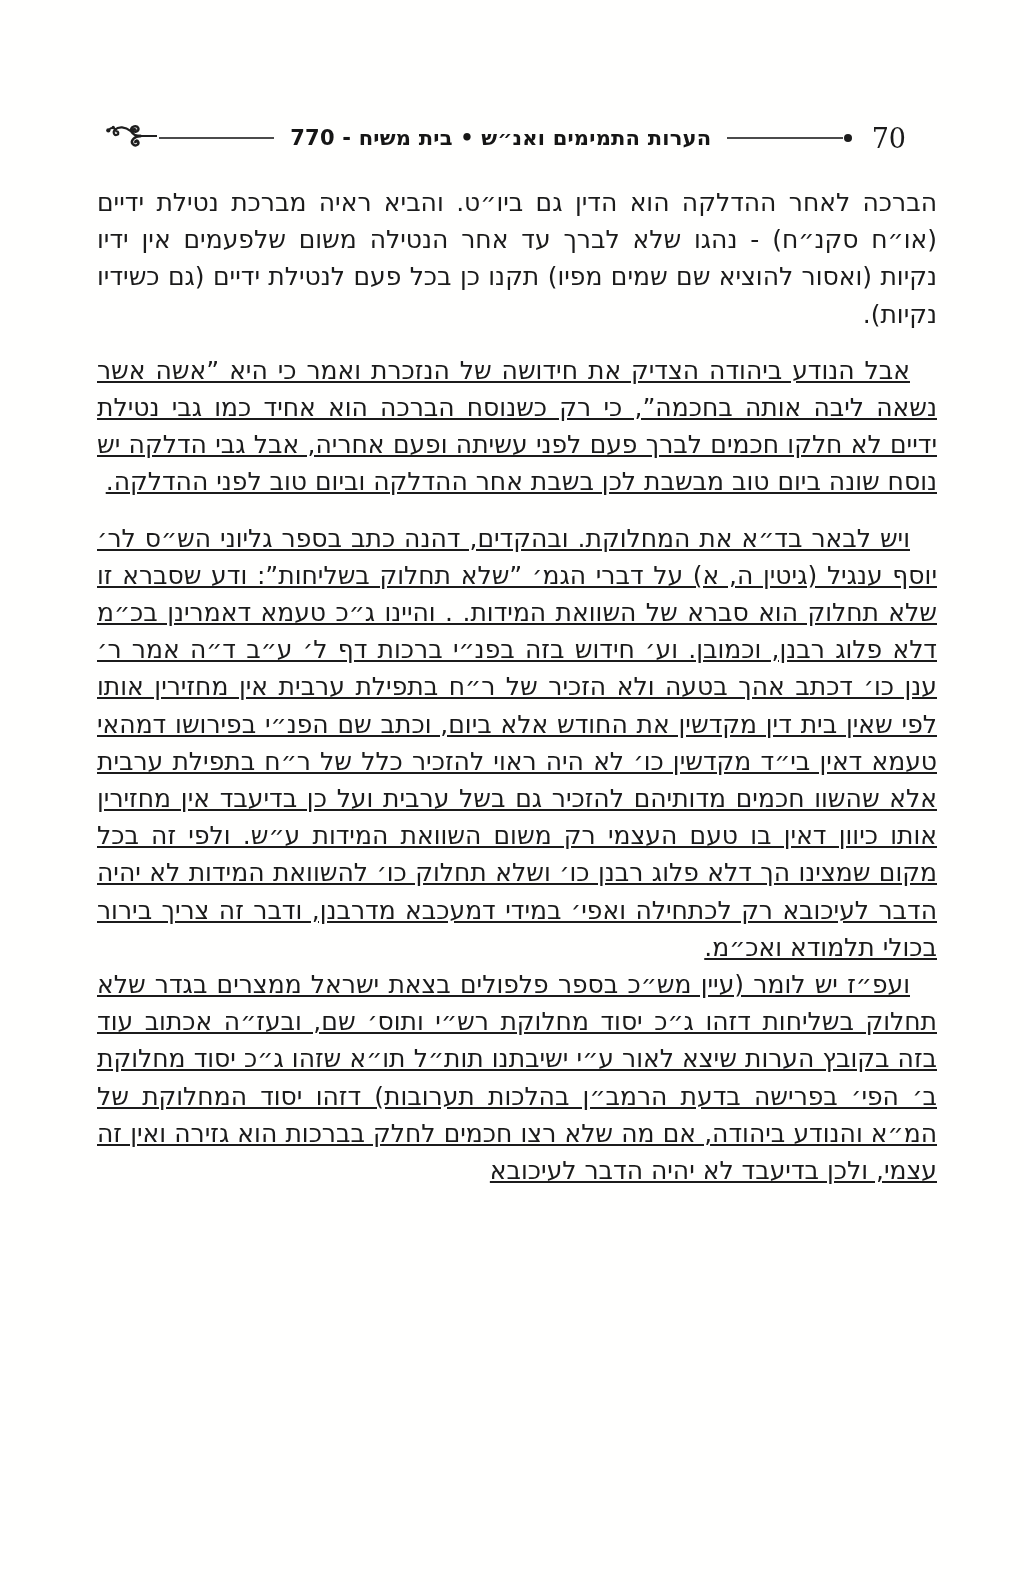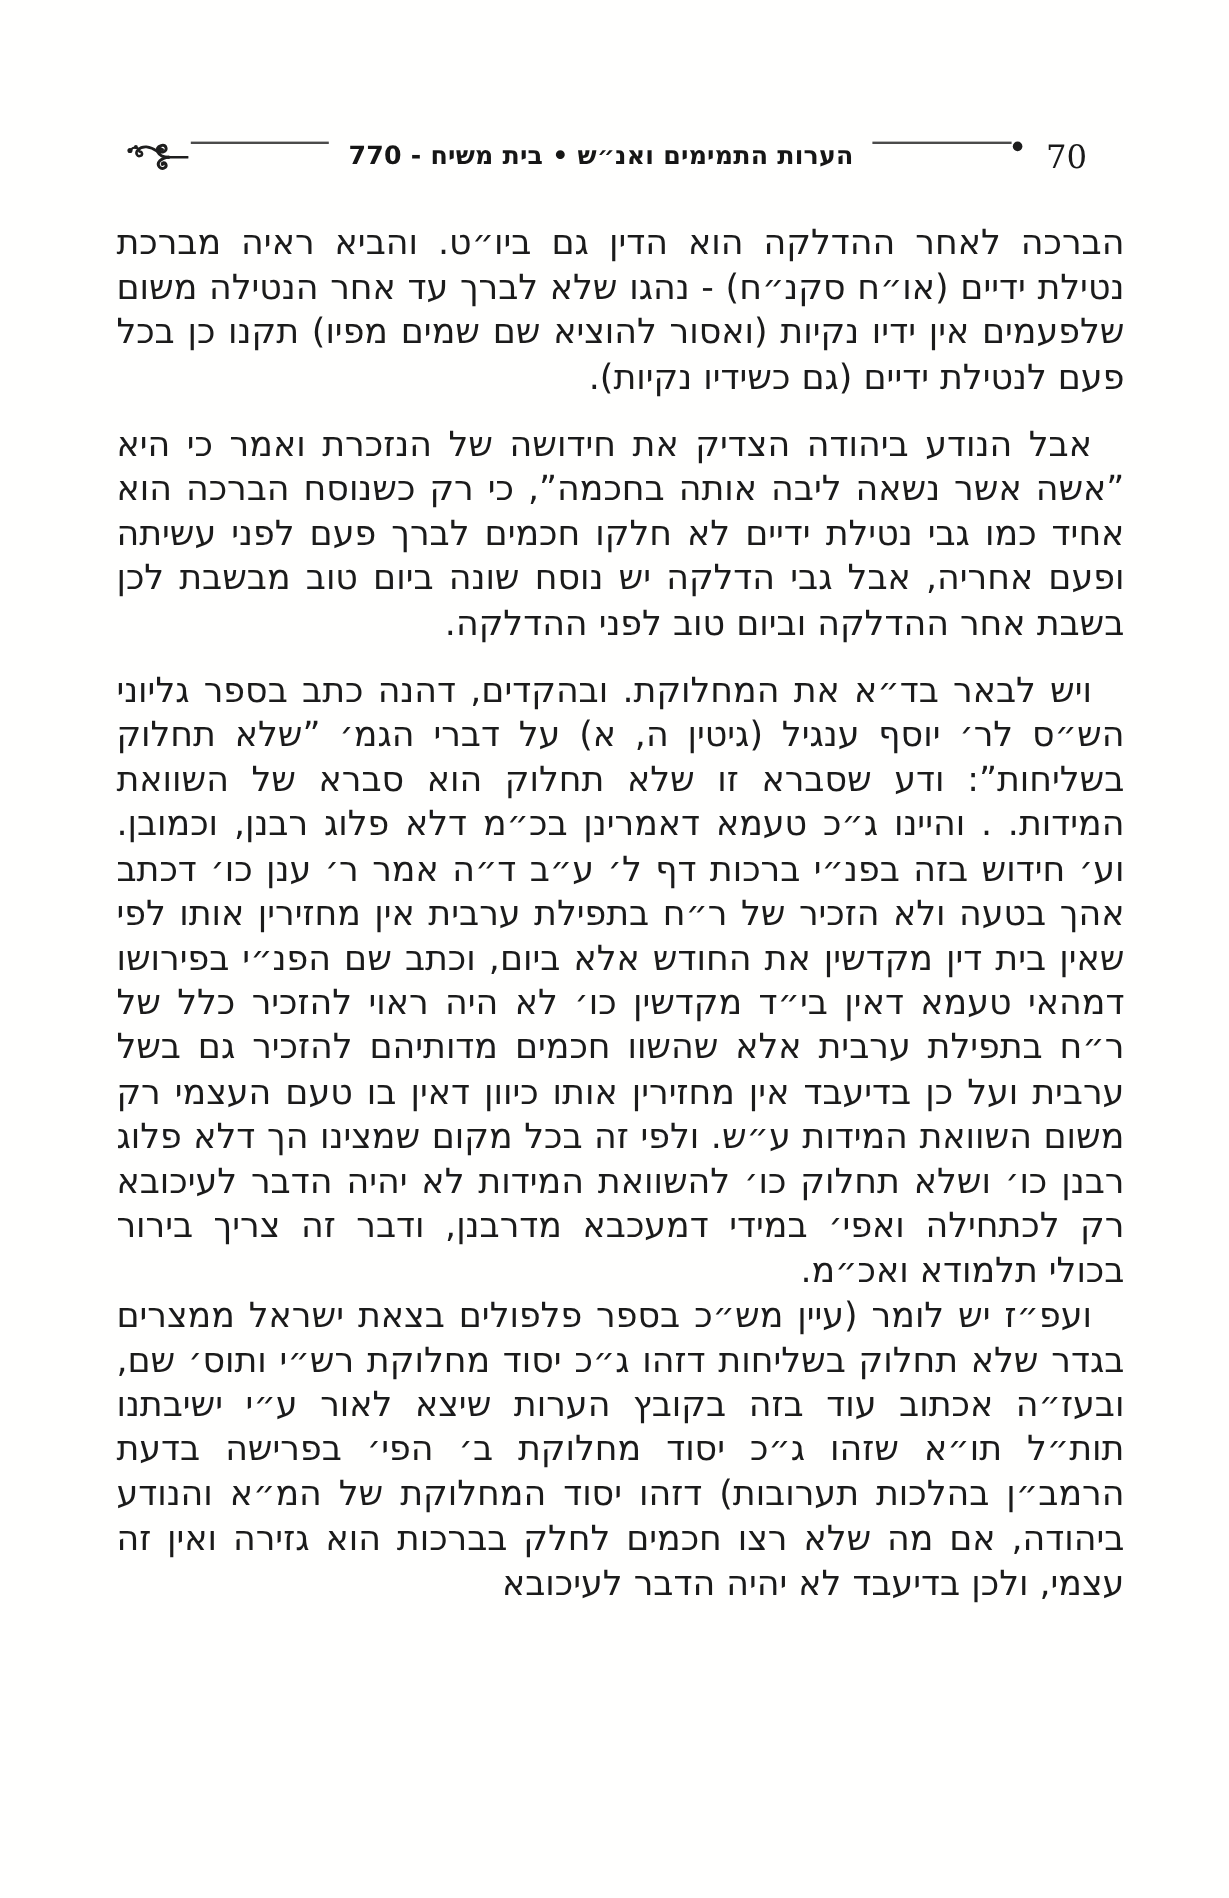--- a/index.html
+++ b/index.html
@@ -13,20 +13,21 @@
     overflow: hidden;
   }
   
   .running-head {
     position: absolute;
     top: 118px;
     left: 103px;
     right: 118px;
     height: 40px;
     display: flex;
+    align-items: center;
     direction: ltr;
   }
   .orn { flex: 0 0 auto; margin-right: 2px; }
   .rule {
     flex: 1 1 auto;
     height: 2px;
     background: #4b4b4b;
   }
   .head-title {
     flex: 0 0 auto;
@@ -56,26 +57,26 @@
     line-height: 1;
   }
   
   .text-body {
     position: absolute;
     top: 184px;
     right: 87px;
     width: 840px;
     direction: rtl;
     text-align: justify;
-    font-size: 29px;
+    font-size: 25px;
     line-height: 37.2px;
     color: #1b1b1b;
   }
   .para { margin: 0; }
-  .para.indent { text-indent: 27px; }
+  .para.indent { text-indent: 27px; text-decoration: underline; }
   .para.gap { margin-bottom: 19px; }
 </style>
 </head>
 <body>
 
 <div class="page">
 
   <div class="running-head">
     <span class="orn">
       <svg width="54" height="26" viewBox="0 0 66 30" aria-hidden="true">

